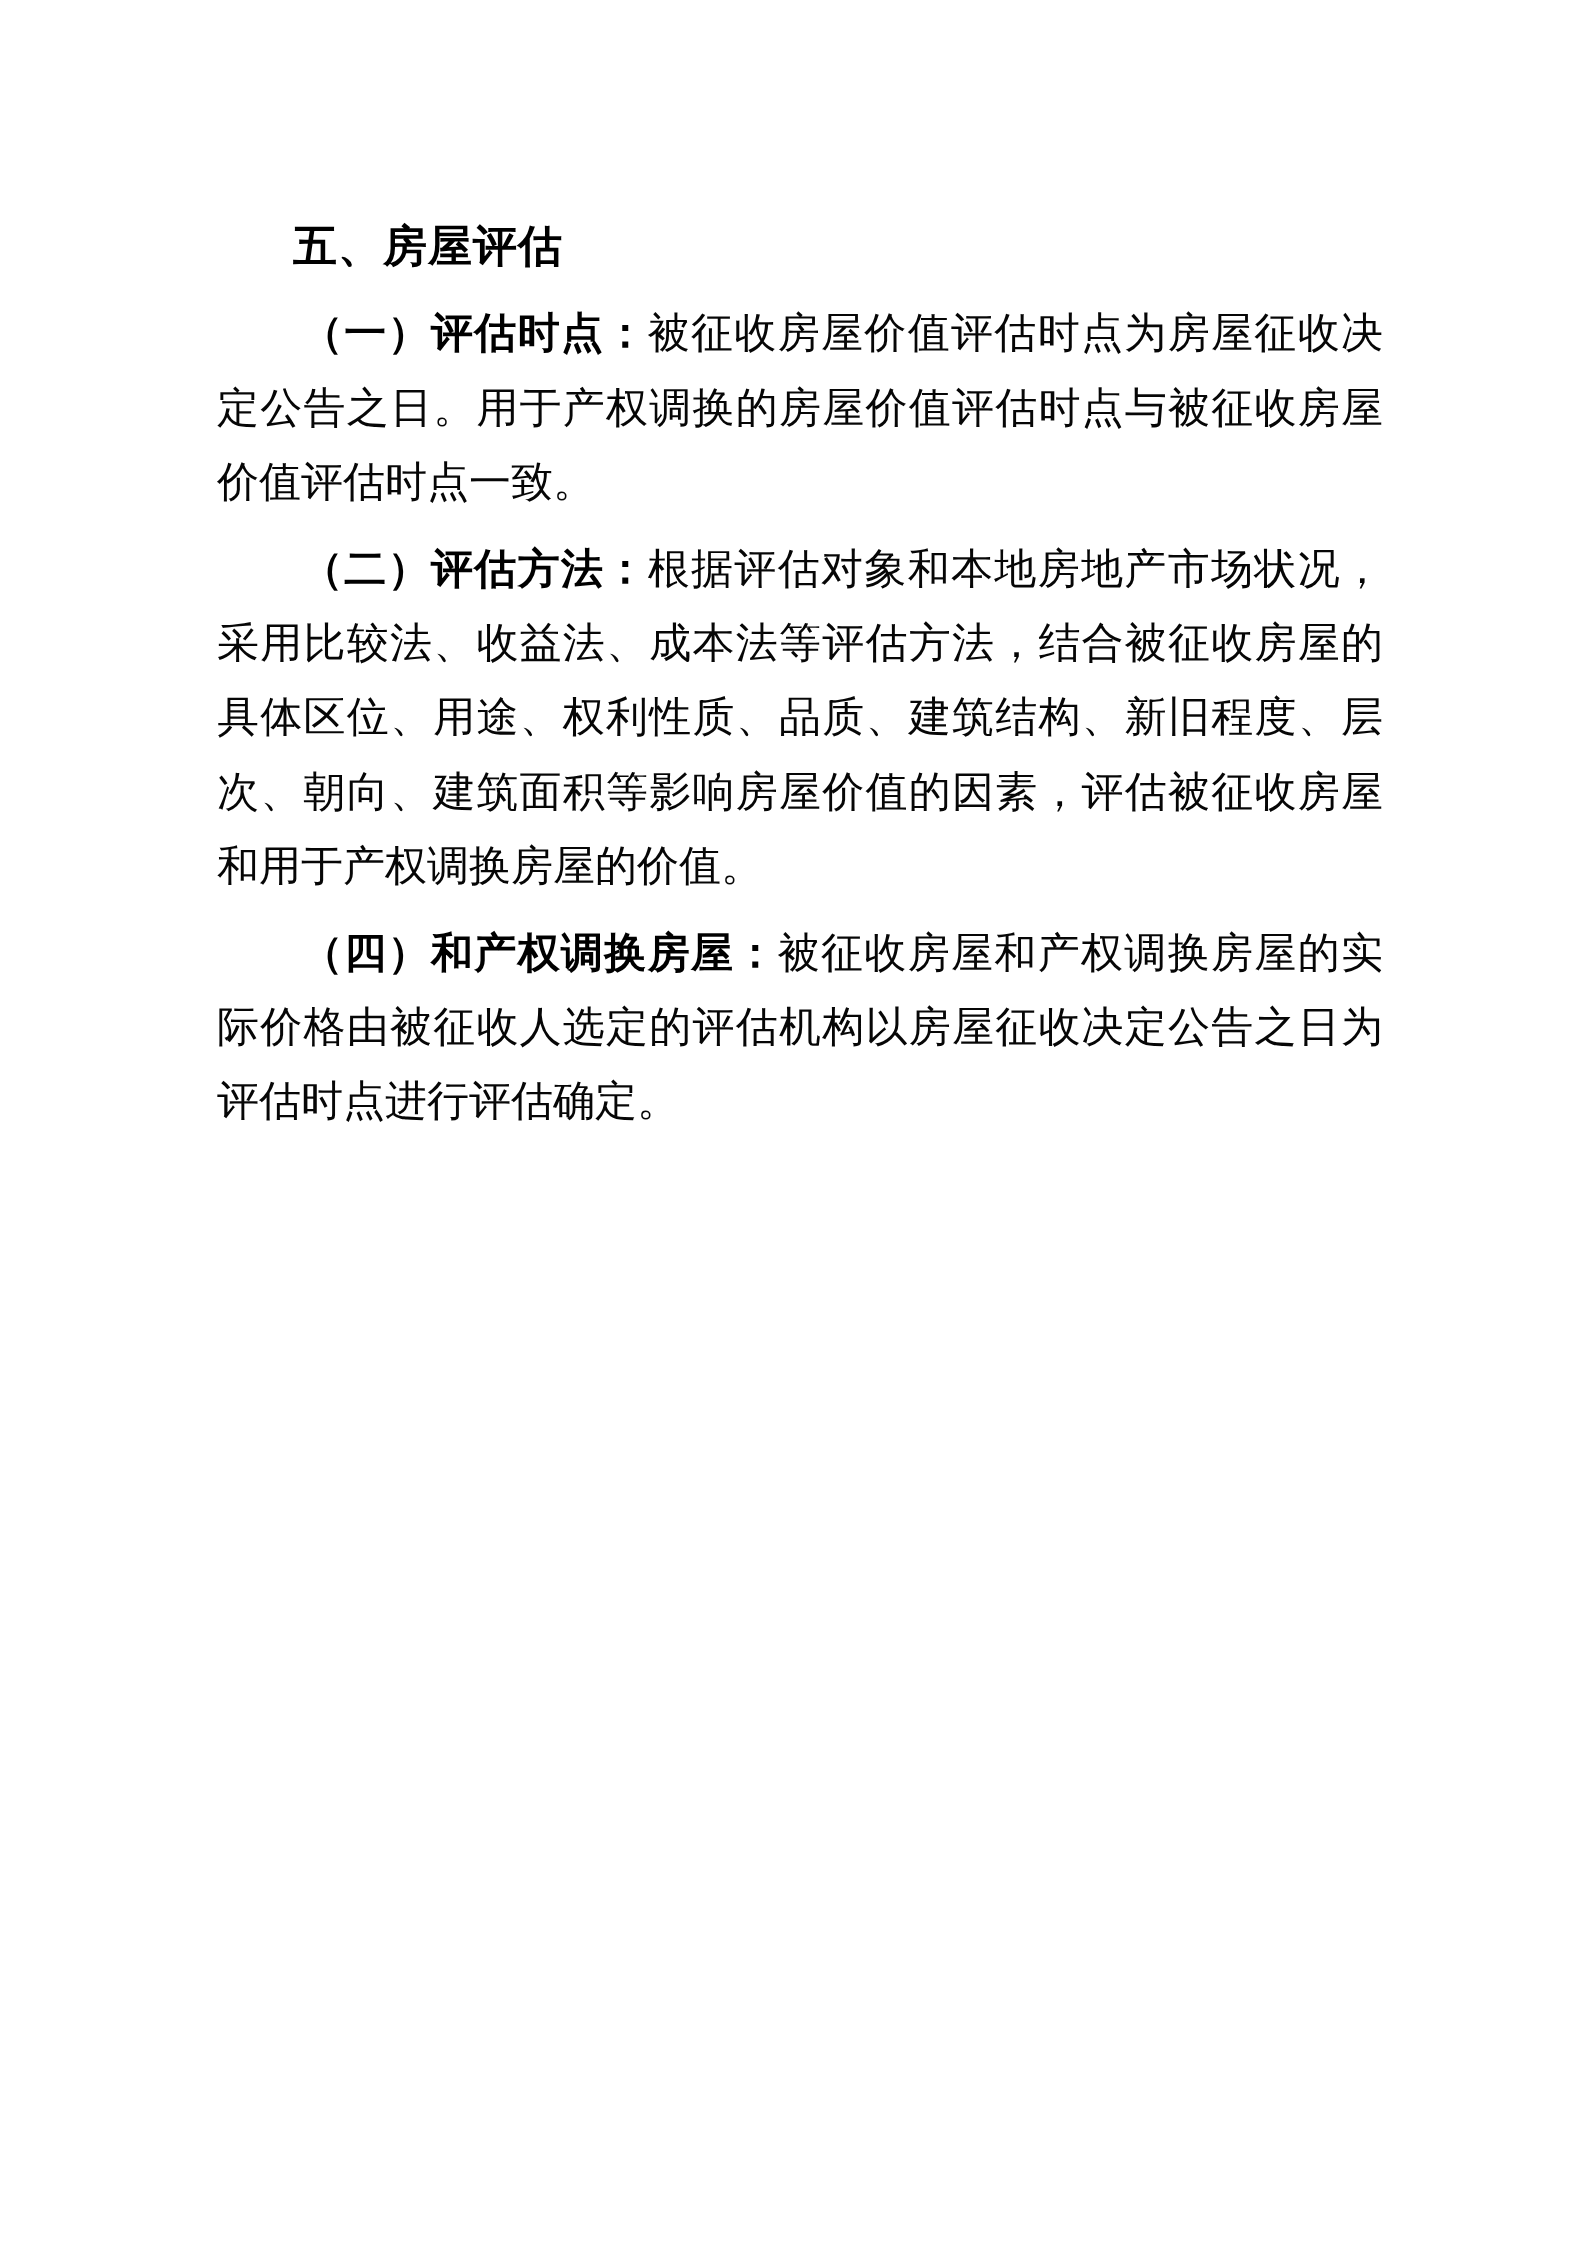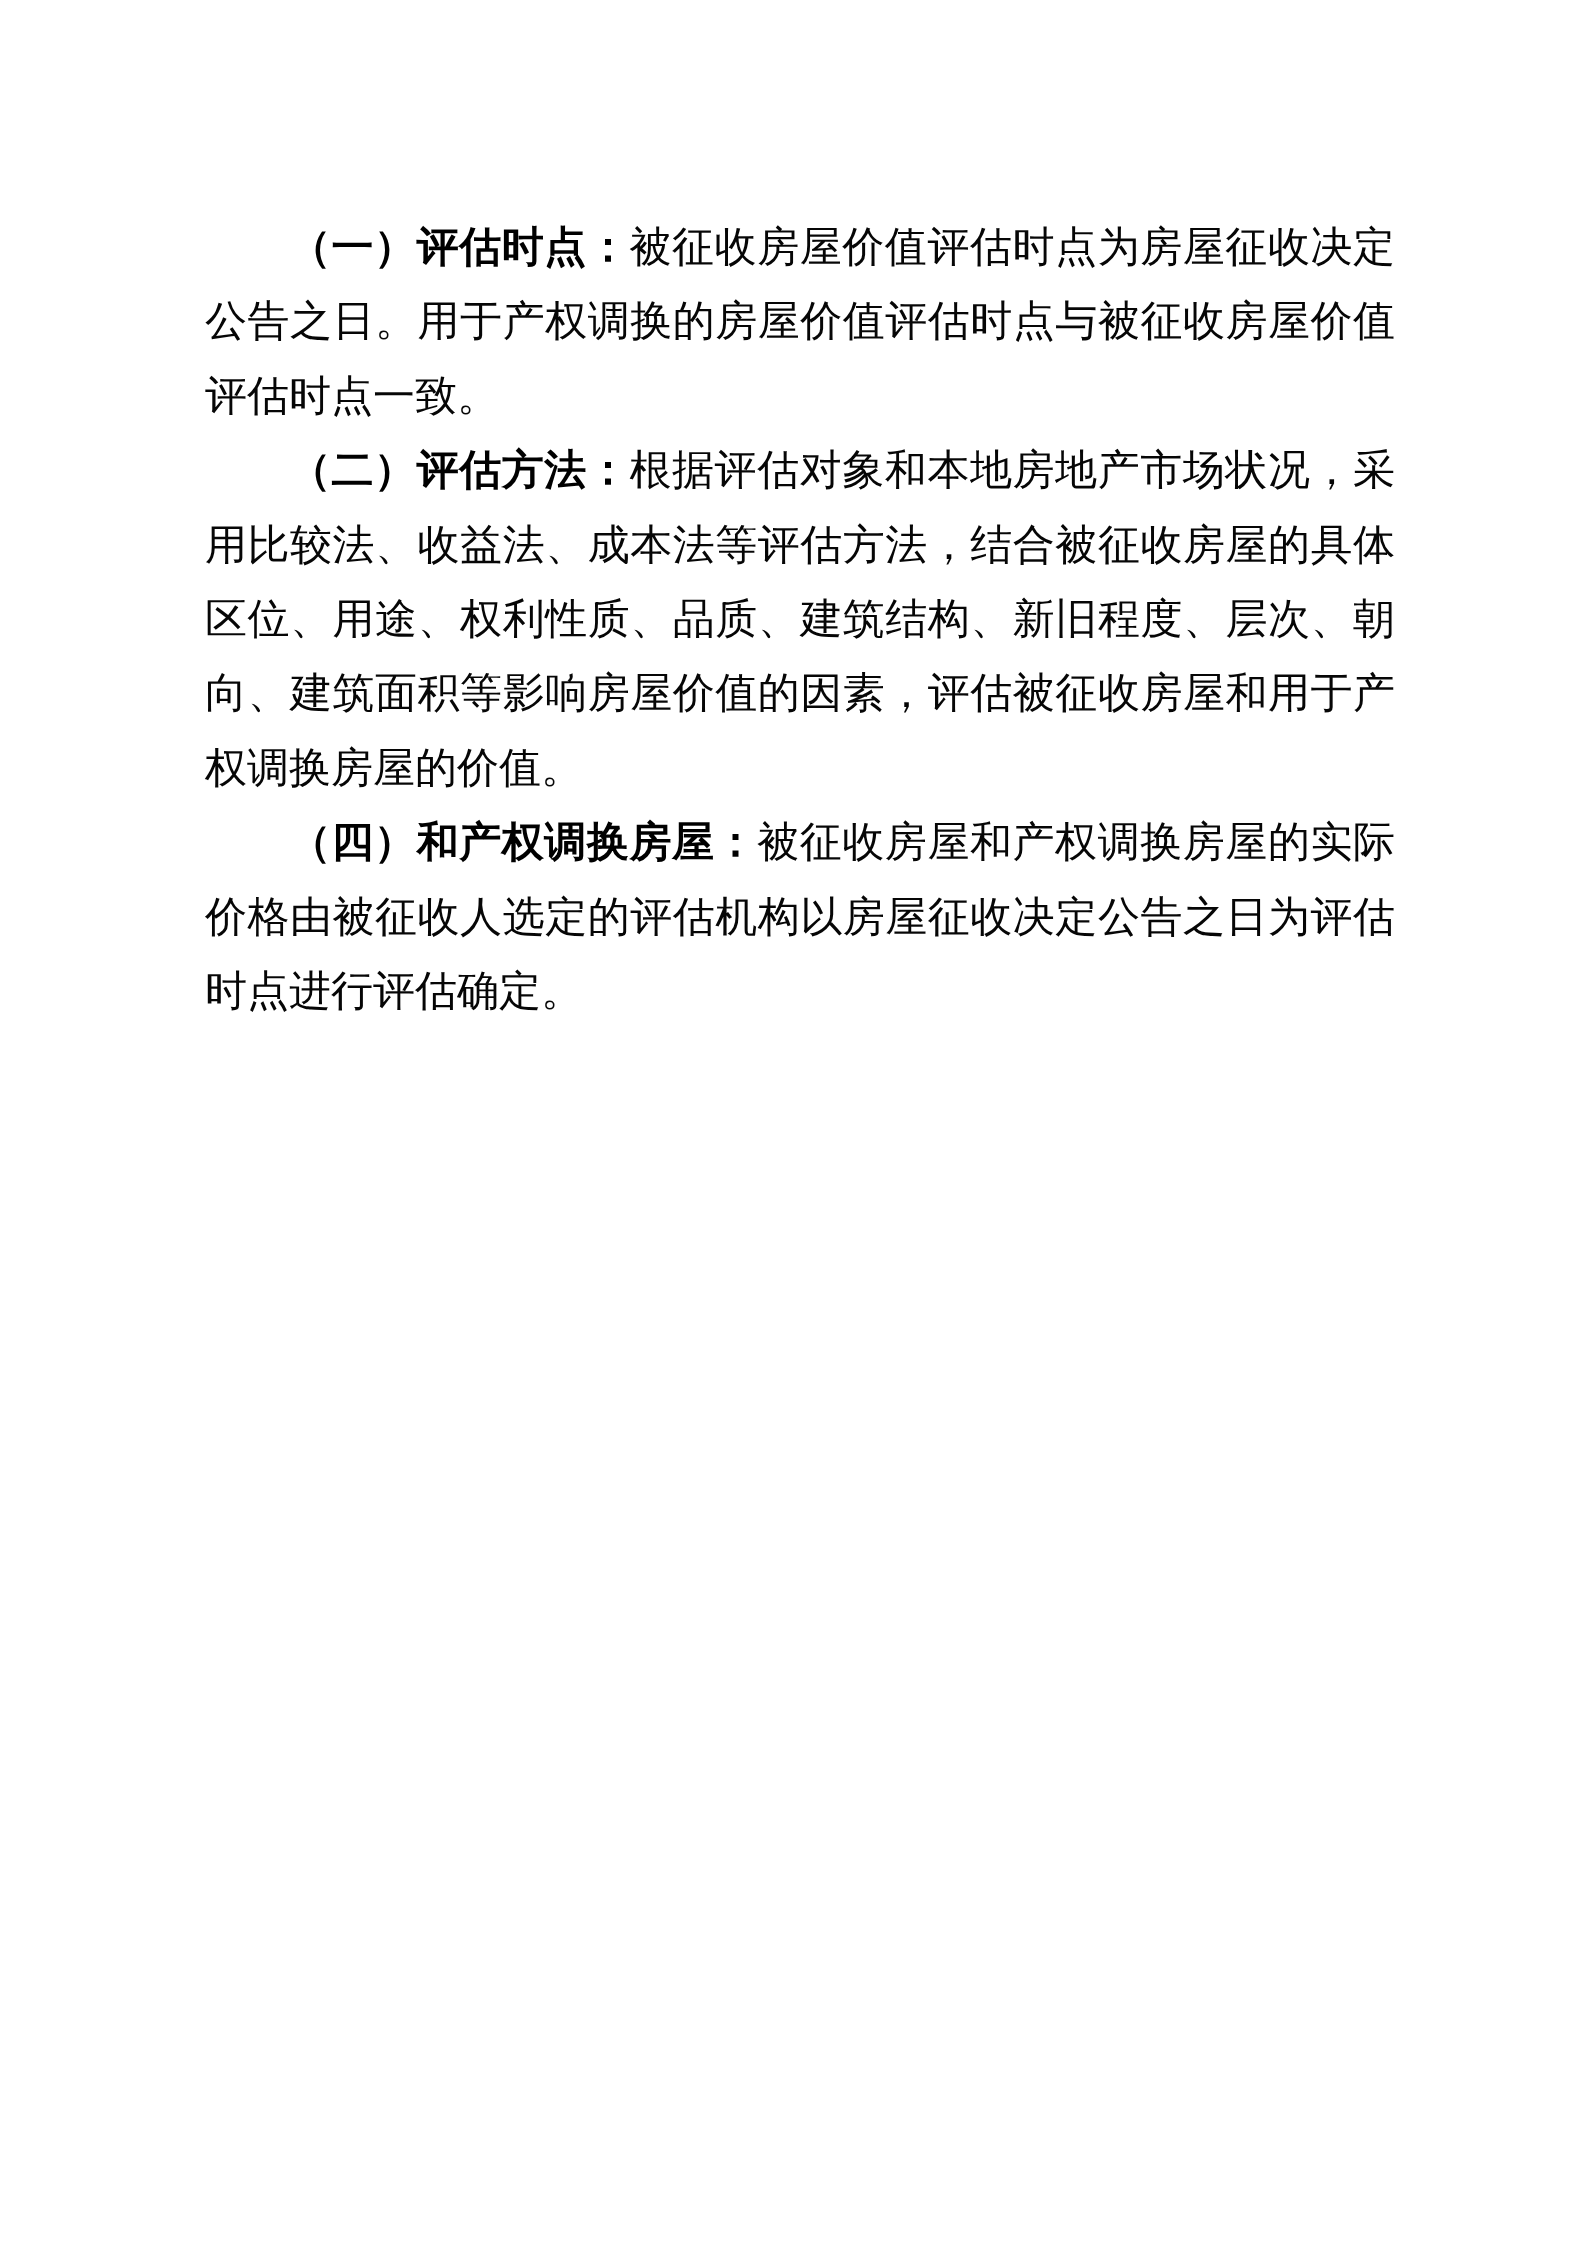--- a/index.html
+++ b/index.html
@@ -25,39 +25,40 @@
   .doc-title {
     margin: 0;
     font-size: 44px;
     font-weight: 700;
     line-height: 74.4px;
     text-indent: 2em;
     letter-spacing: 1px;
     color: #000000;
   }
   .para {
-    margin: 0;
+    margin: 12px;
     font-size: 42px;
     line-height: 74.4px;
     text-indent: 2em;
     text-align: justify;
     text-justify: inter-character;
     color: #060606;
   }
   .para .label {
     font-weight: 700;
     color: #000000;
   }
 </style>
 </head>
 <body>
 
 <div class="page">
   <div class="content">
 
+    <h1 class="doc-title">五、房屋评估</h1>
 
     <p class="para"><b class="label">（一）评估时点：</b><span>被征收房屋价值评估时点为房屋征收决定公告之日。用于产权调换的房屋价值评估时点与被征收房屋价值评估时点一致。</span></p>
 
     <p class="para"><b class="label">（二）评估方法：</b><span>根据评估对象和本地房地产市场状况，采用比较法、收益法、成本法等评估方法，结合被征收房屋的具体区位、用途、权利性质、品质、建筑结构、新旧程度、层次、朝向、建筑面积等影响房屋价值的因素，评估被征收房屋和用于产权调换房屋的价值。</span></p>
 
 
     <p class="para"><b class="label">（四）和产权调换房屋：</b><span>被征收房屋和产权调换房屋的实际价格由被征收人选定的评估机构以房屋征收决定公告之日为评估时点进行评估确定。</span></p>
 
 
 

